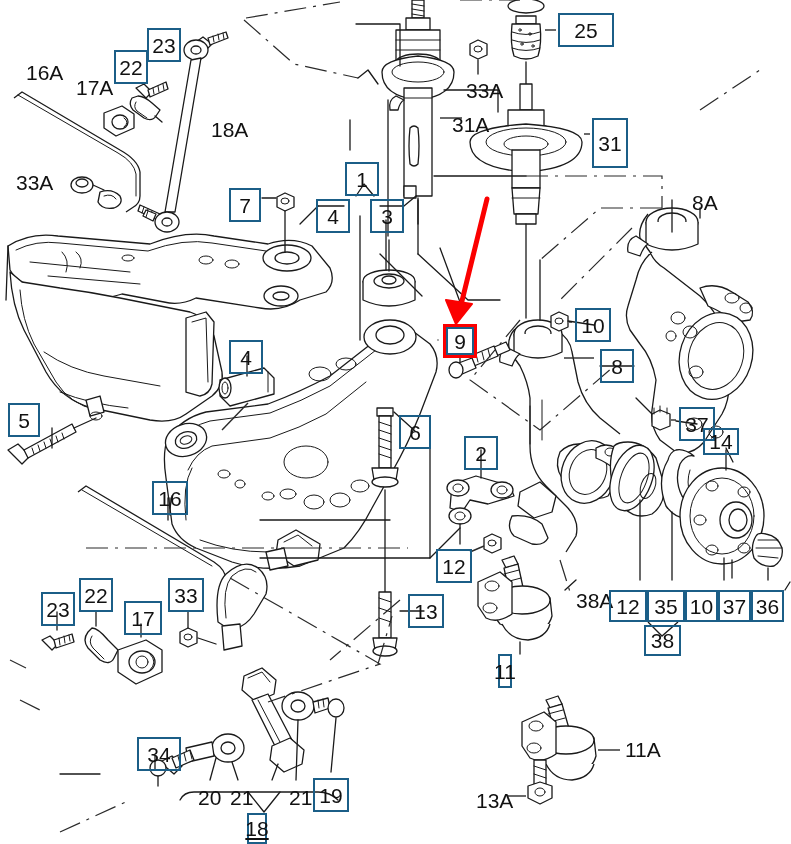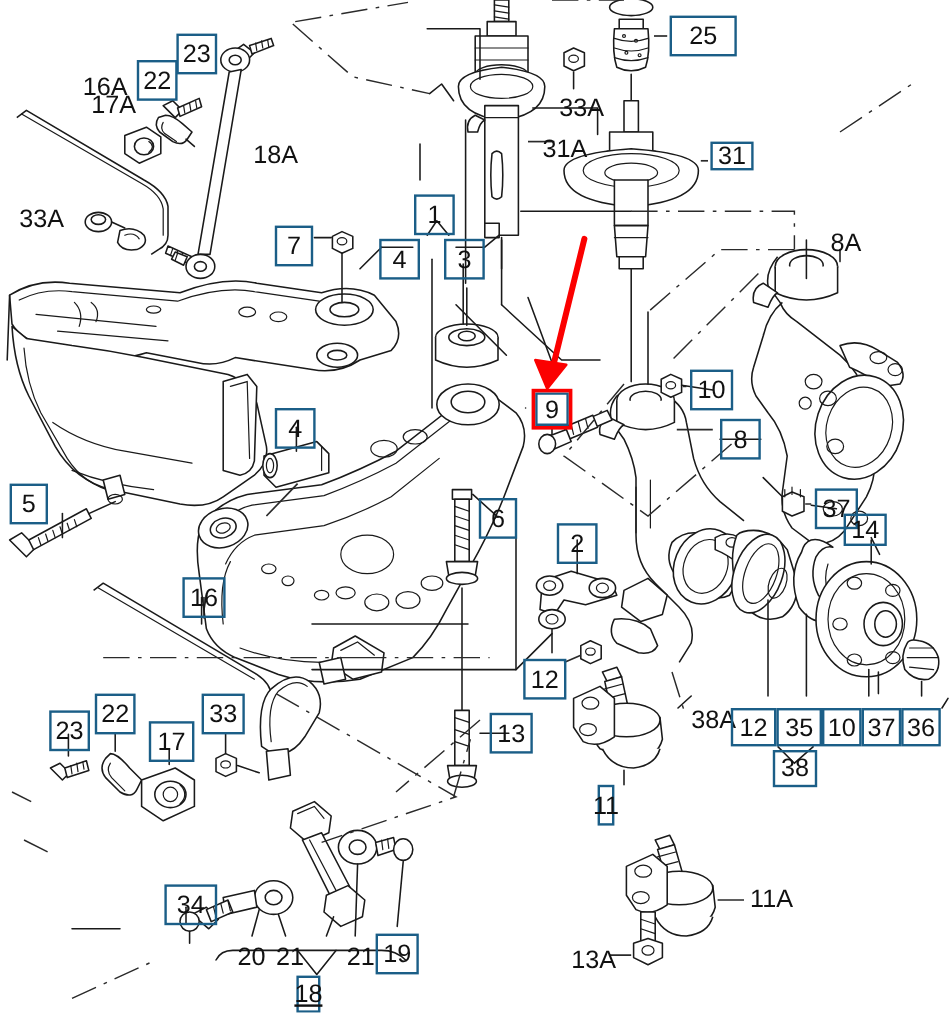--- a/index.html
+++ b/index.html
@@ -524,21 +524,21 @@
       <path d="M487 199 L461 305" fill="none" stroke="#fb0000" stroke-width="5" stroke-linecap="round"></path>
       <path d="M456 324 L446 300 L472 304 Z" fill="#fb0000" stroke="#fb0000" stroke-width="2" stroke-linejoin="round"></path>
     </g>
   <path d="M648 622 L662 636 L678 622" fill="none" stroke="#1a1a1a" stroke-width="1.3"></path>
     </svg>
 
   <div id="boxlayer">
       <div class="cbox" style="left: 147px; top: 28px; width: 34px; height: 34px;">23</div>
       <div class="cbox" style="left: 114px; top: 50px; width: 34px; height: 34px;">22</div>
       <div class="cbox" style="left: 558px; top: 13px; width: 56px; height: 34px;">25</div>
-      <div class="cbox" style="left: 592px; top: 118px; width: 36px; height: 24px;">31</div>
+      <div class="cbox" style="left: 592px; top: 118px; width: 36px; height: 50px;">31</div>
       <div class="cbox" style="left: 229px; top: 188px; width: 32px; height: 34px;">7</div>
       <div class="cbox" style="left: 345px; top: 162px; width: 34px; height: 34px;">1</div>
       <div class="cbox" style="left: 316px; top: 199px; width: 34px; height: 34px;">4</div>
       <div class="cbox" style="left: 370px; top: 199px; width: 34px; height: 34px;">3</div>
       <div class="cbox red inner-blue" style="left: 443px; top: 324px; width: 34px; height: 34px;">9</div>
       <div class="cbox" style="left: 575px; top: 308px; width: 36px; height: 34px;">10</div>
       <div class="cbox" style="left: 600px; top: 349px; width: 34px; height: 34px;">8</div>
       <div class="cbox" style="left: 679px; top: 407px; width: 36px; height: 34px;">37</div>
       <div class="cbox" style="left: 703px; top: 428px; width: 36px; height: 27px;">14</div>
       <div class="cbox" style="left: 8px; top: 403px; width: 32px; height: 34px;">5</div>
@@ -562,21 +562,21 @@
       <div class="plain" style="left: 576px; top: 590px;">38A</div>
       <div class="cbox" style="left: 609px; top: 590px; width: 38px; height: 32px;">12</div>
       <div class="cbox" style="left: 647px; top: 590px; width: 38px; height: 32px;">35</div>
       <div class="cbox" style="left: 685px; top: 590px; width: 33px; height: 32px;">10</div>
       <div class="cbox" style="left: 718px; top: 590px; width: 33px; height: 32px;">37</div>
       <div class="cbox" style="left: 751px; top: 590px; width: 33px; height: 32px;">36</div>
       <div class="cbox" style="left: 644px; top: 625px; width: 37px; height: 31px; text-align: right;">38</div>
     </div>
 
   <div id="plainlayer">
-      <div class="plain" style="left: 26px; top: 62px; margin-left: 43px;">16A</div>
+      <div class="plain" style="left: 26px; top: 62px;">16A</div>
       <div class="plain" style="left: 76px; top: 77px;">17A</div>
       <div class="plain" style="left: 211px; top: 119px;">18A</div>
       <div class="plain" style="left: 16px; top: 172px;">33A</div>
       <div class="plain" style="left: 466px; top: 80px;">33A</div>
       <div class="plain" style="left: 452px; top: 114px;">31A</div>
       <div class="plain" style="left: 692px; top: 192px;">8A</div>
       <div class="plain" style="left: 198px; top: 787px;">20</div>
       <div class="plain" style="left: 230px; top: 787px;">21</div>
       <div class="plain" style="left: 289px; top: 787px;">21</div>
       <div class="plain" style="left: 625px; top: 739px;">11A</div>

